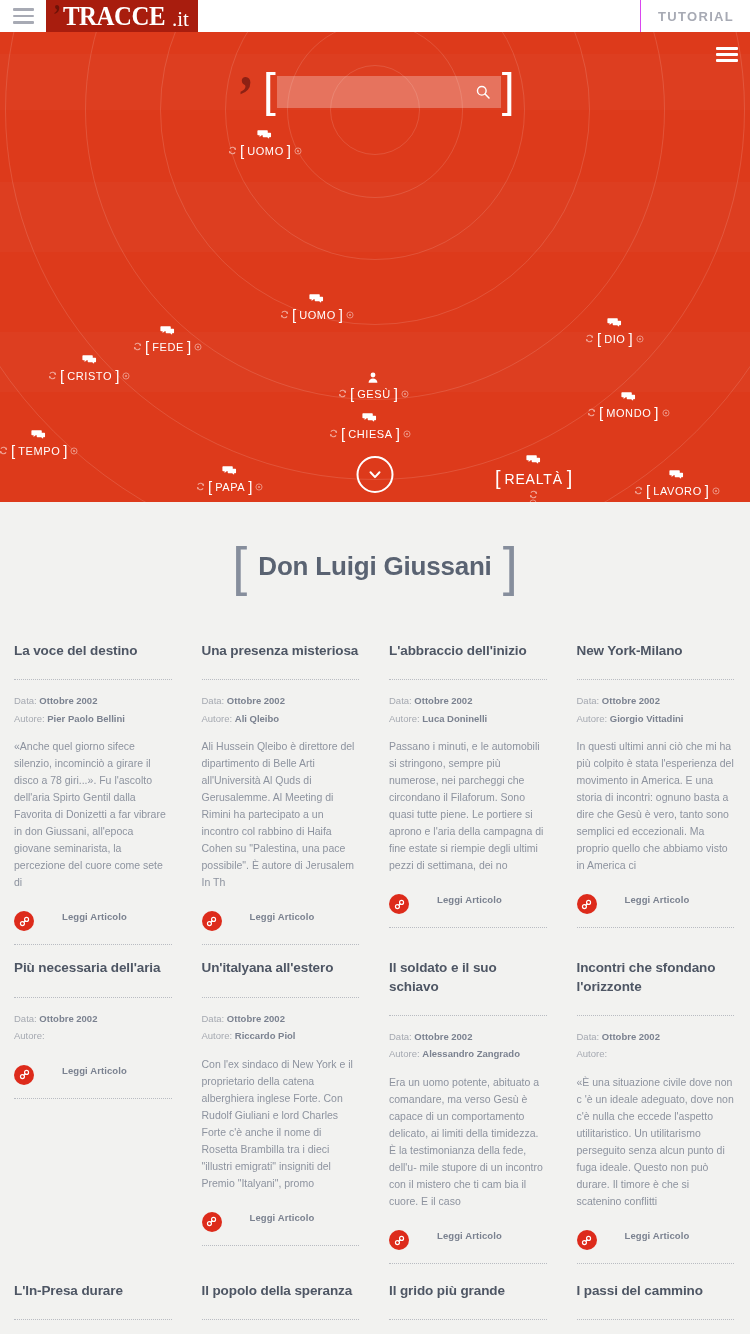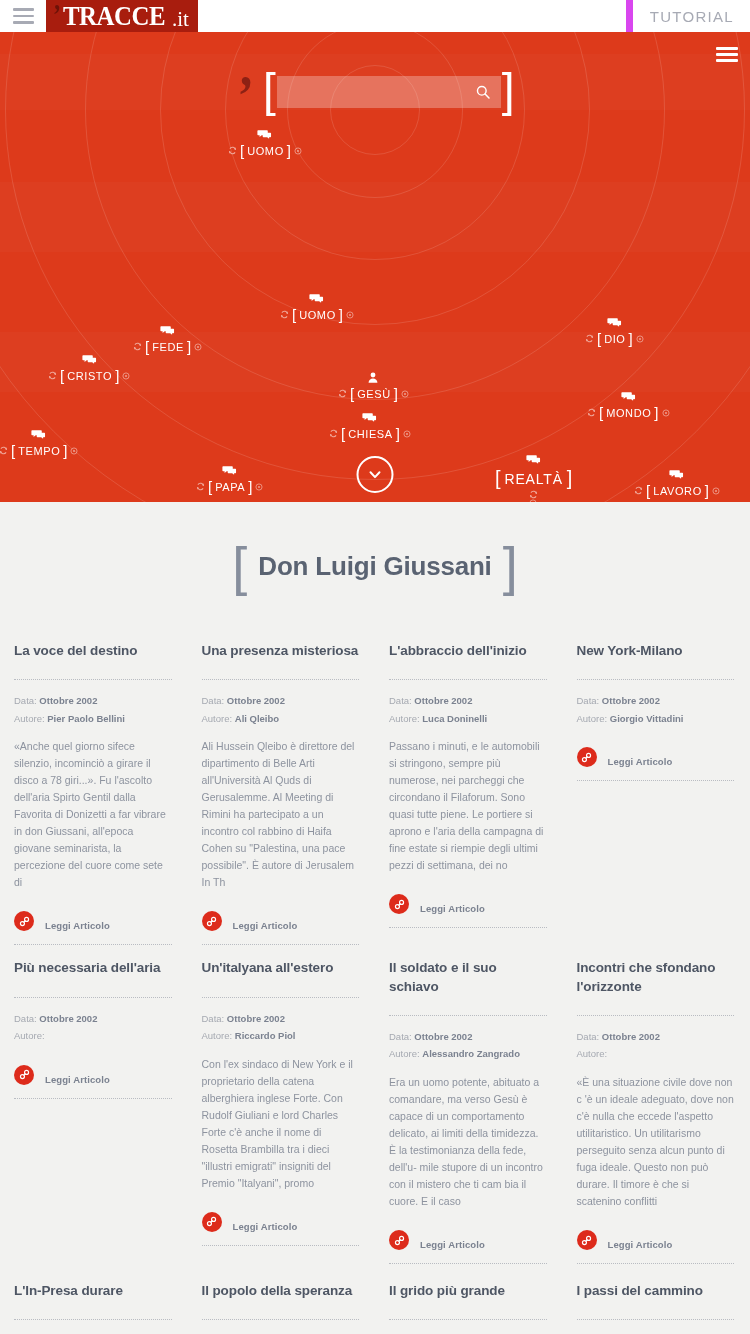--- a/index.html
+++ b/index.html
@@ -66,23 +66,23 @@
     margin-left: -2px;
     transform: translateY(3px);
   }
   .topbar-right {
     margin-left: auto;
     display: flex; align-items: stretch; height: 100%;
   }
   .tutorial-link {
     display: flex; align-items: center;
     padding: 0 16px 0 17px;
-    border-left: 7px solid #d946ef;
-    font-size: 15px;
-    font-weight: 400;
+    border-left: 1px solid #d946ef;
+    font-size: 13px;
+    font-weight: 700;
     letter-spacing: 1.3px;
     color: #a7aab4;
     cursor: pointer;
   }
 
   
   .hero {
     position: relative;
     height: 470px;
     background: #dd3a1b;
@@ -234,21 +234,21 @@
   .card .excerpt {
     margin-top: 11px;
     font-size: 10.5px;
     line-height: 1.62;
     color: #8d939f;
   }
   .card .cta-wrap {
     margin-top: 20px;
     padding-bottom: 13px;
     border-bottom: 1px dotted #b9bcc2;
-    display: flex; align-items: flex-end; gap: 11px;
+    display: flex; align-items: flex-start; gap: 28px;
     cursor: pointer;
   }
   .card .cta-icon {
     width: 20px; height: 20px; border-radius: 50%;
     background: #dd2b1b;
     display: flex; align-items: center; justify-content: center;
     flex: 0 0 auto;
   }
   .card .cta-icon svg { width: 11px; height: 11px; }
   .card .cta-label {
@@ -637,20 +637,21 @@
   </svg>
         </span>
       <span class="cta-label">Leggi Articolo</span>
     </div>
     </div>
     <div class="card">
     <h2>New York-Milano</h2>
     <div class="rule"></div>
     <div class="meta">Data: <b>Ottobre 2002</b></div>
     <div class="meta">Autore: <b>Giorgio Vittadini</b></div>
+    <div class="excerpt">In questi ultimi anni ciò che mi ha più colpito è stata l'esperienza del movimento in America. E una storia di incontri: ognuno basta a dire che Gesù è vero, tanto sono semplici ed eccezionali. Ma proprio quello che abbiamo visto in America ci</div>
     <div class="cta-wrap">
       <span class="cta-icon">
           <svg viewBox="0 0 16 16">
     <circle cx="5" cy="11" r="2.9" fill="none" stroke="#ffffff" stroke-width="1.7"></circle>
     <circle cx="11" cy="5" r="2.9" fill="none" stroke="#ffffff" stroke-width="1.7"></circle>
     <line x1="6.6" y1="9.4" x2="9.4" y2="6.6" stroke="#ffffff" stroke-width="1.7"></line>
   </svg>
         </span>
       <span class="cta-label">Leggi Articolo</span>
     </div>

